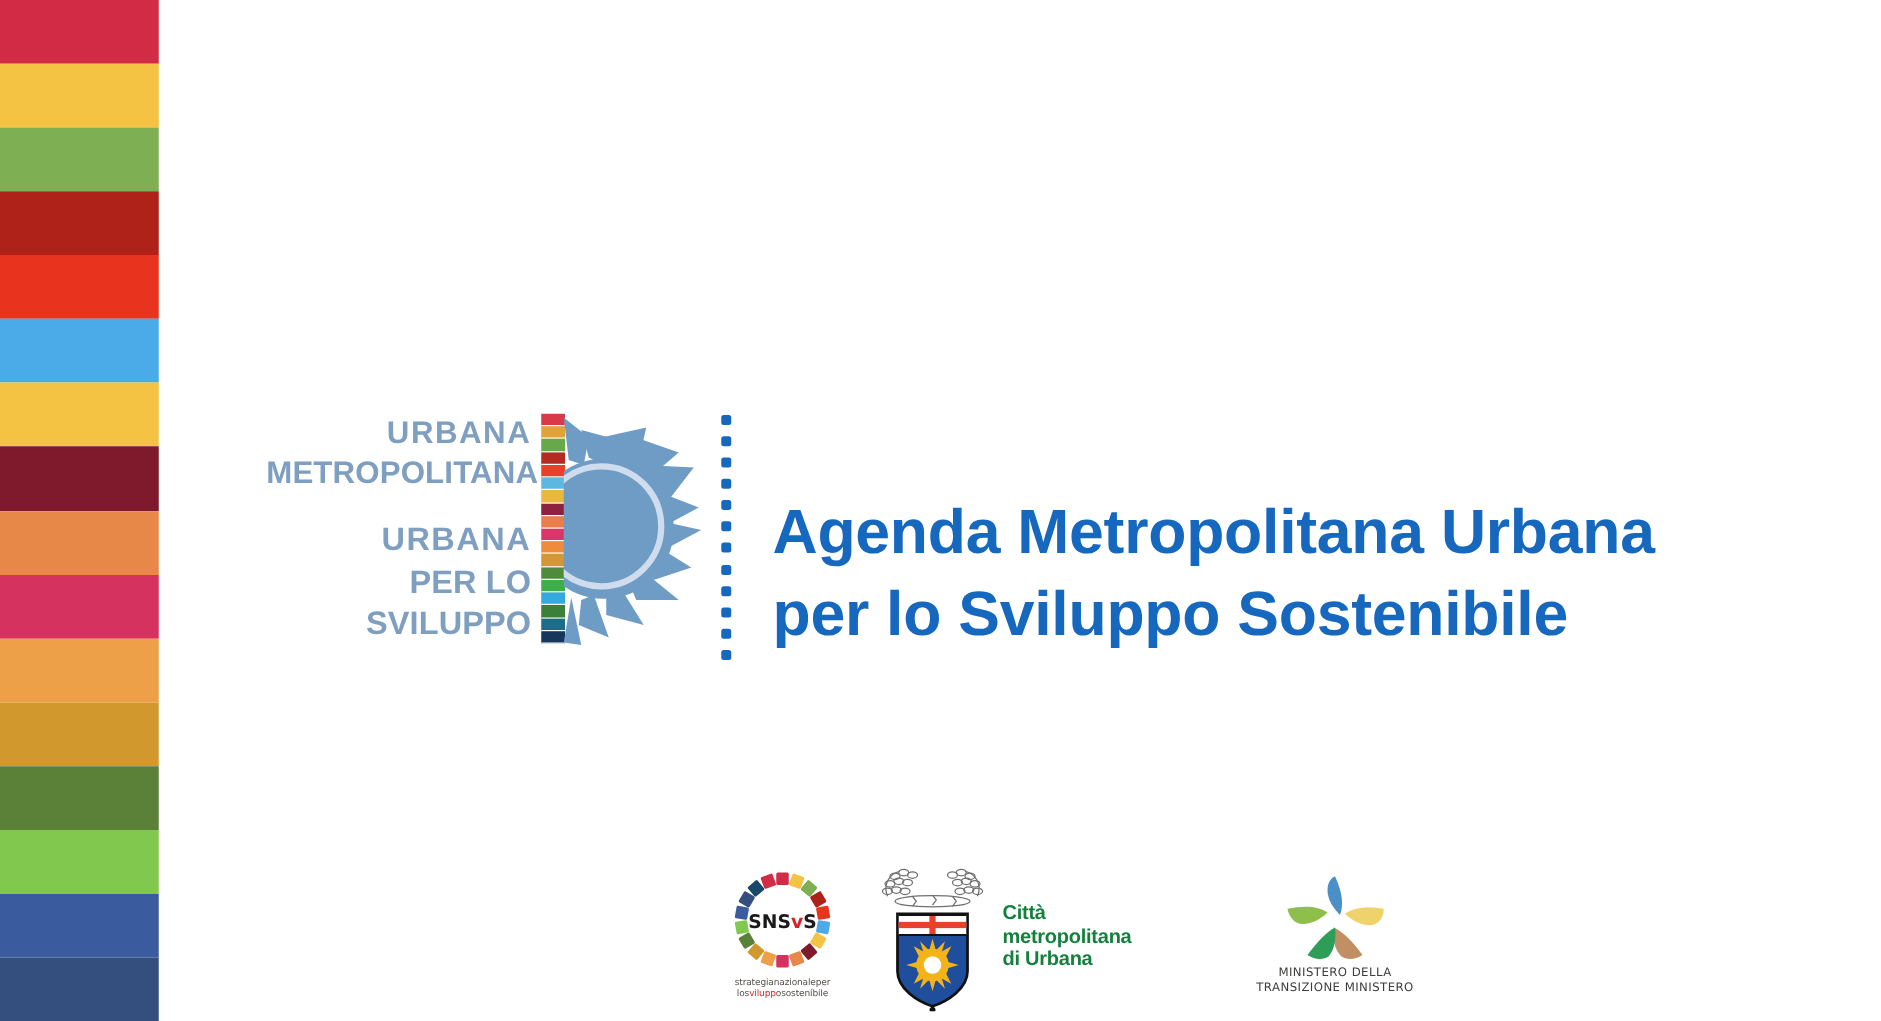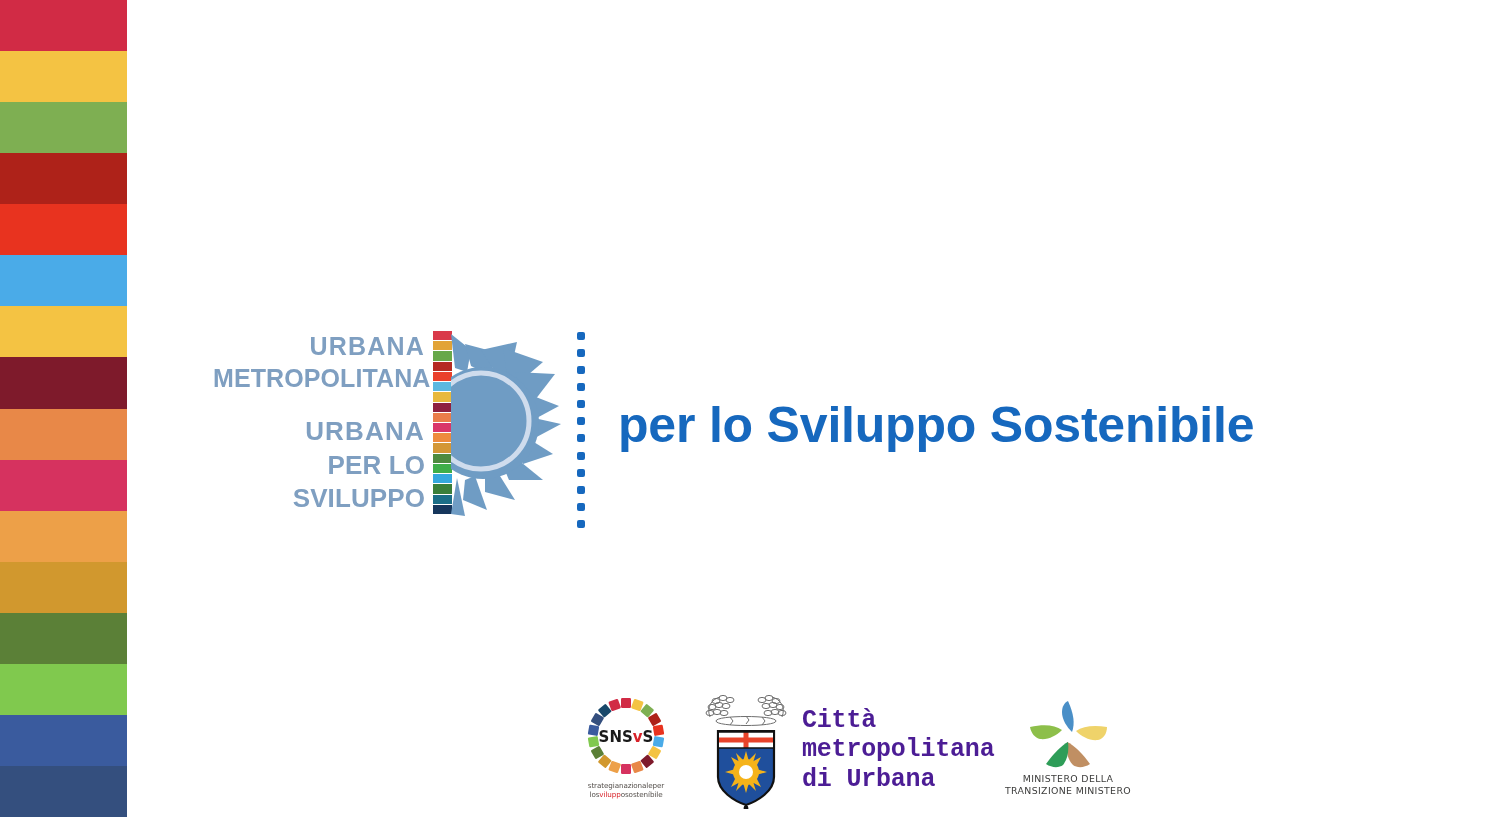--- a/index.html
+++ b/index.html
@@ -140,25 +140,25 @@
     letter-spacing: -0.1px;
   }
   #snsvs-caption .hi { color: #d8232a; font-weight: 400; }
 
   
   #logo-citta { left: 140px; top: 2px; width: 260px; height: 120px; display: flex; align-items: center; }
   #citta-crest { width: 92px; height: 118px; }
   #citta-crest svg { display: block; }
   #citta-name {
     margin-left: 10px;
-    font-family: Liberation Mono, monospace;
+    font-family: Liberation Sans, sans-serif;
     font-weight: 700;
-    font-size: 25px;
+    font-size: 16px;
     line-height: 1.17;
-    color: #4c1d95;
+    color: #15803d;
     letter-spacing: -0.2px;
   }
   #citta-name span { display: block; white-space: nowrap; }
 
   
   #logo-ministero { left: 428px; top: 10px; width: 160px; height: 110px; }
   #ministero-mark { width: 92px; height: 72px; margin: 0 auto; }
   #ministero-mark svg { display: block; }
   #ministero-caption {
     text-align: center;
@@ -261,20 +261,21 @@
       <i style="background: rgb(22, 104, 190);"></i>
       <i style="background: rgb(22, 104, 190);"></i>
       <i style="background: rgb(22, 104, 190);"></i>
       <i style="background: rgb(22, 104, 190);"></i>
       <i style="background: rgb(22, 104, 190);"></i>
       <i style="background: rgb(22, 104, 190);"></i>
       <i style="background: rgb(22, 104, 190);"></i>
     </div>
 
   <h1 id="main-title">
+    <span class="tl">Agenda Metropolitana Urbana</span>
     <span class="tl">per lo Sviluppo Sostenibile</span>
   </h1>
 
   <div id="footer-logos">
 
     <div class="footer-logo" id="logo-snsvs">
       <div id="snsvs-ring">
         <svg width="96" height="84" viewBox="0 0 96 84" xmlns="http://www.w3.org/2000/svg">
           <g id="snsvs-tiles">
               <rect x="43.00" y="2.00" width="10" height="10" rx="1.2" fill="#d12b45" transform="rotate(0.00 48.00 7.00)"></rect>

